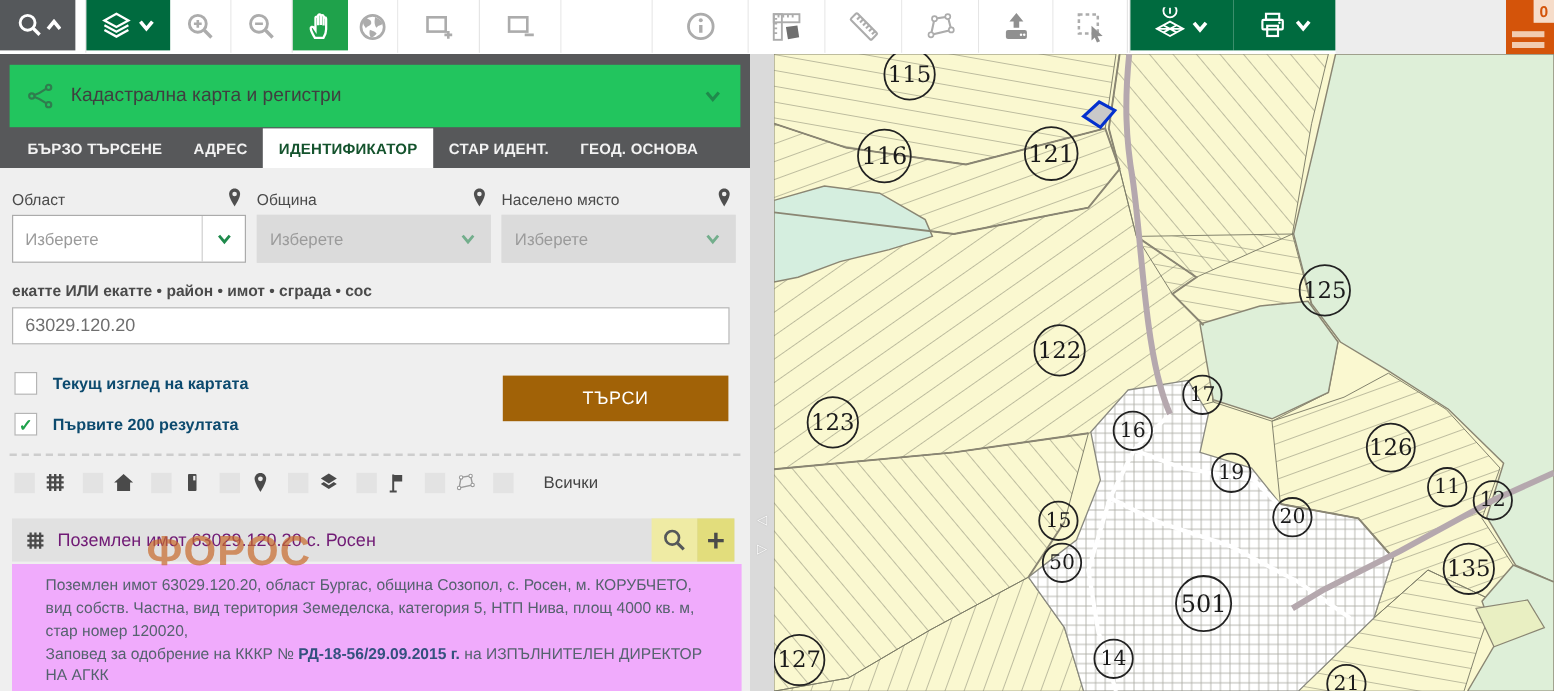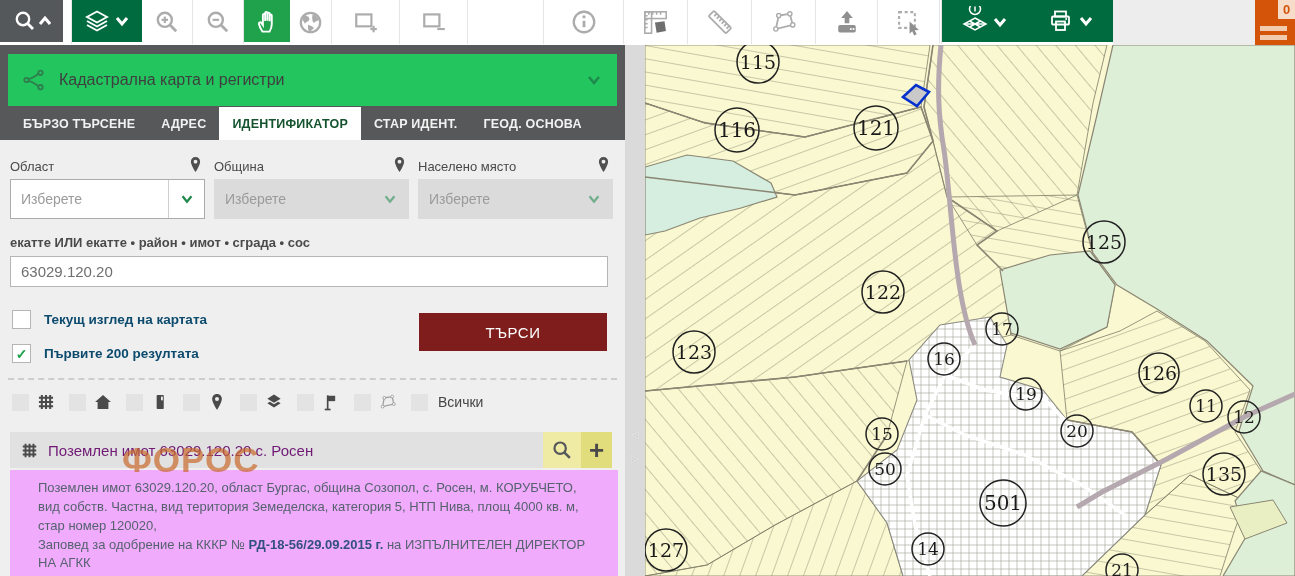--- a/index.html
+++ b/index.html
@@ -42,27 +42,27 @@
 .sel-box .chevz{width:36px;height:100%;display:flex;align-items:center;justify-content:center;border-left:1px solid #CFCFCF}
 .sel-box.disabled{background:#DBDBDB;border:1px solid #DBDBDB}
 .sel-box.disabled .chevz{border-left:none;opacity:.55}
 .ek-label{position:absolute;top:95px;left:10px;font-size:13px;font-weight:bold;color:#4A4A4A}
 .ek-input{position:absolute;top:116px;left:10px;right:17px;height:31px;border:1px solid #B5B5B5;
   background:#fff;padding:0 10px;font-size:15px;color:#6F6F6F;font-family:"Liberation Sans",sans-serif}
 .cb-row{position:absolute;left:12px;display:flex;align-items:center;cursor:pointer}
 .cb{width:19px;height:19px;background:#fff;border:1px solid #B5B5B5;display:flex;
   align-items:center;justify-content:center;font-size:14px;font-weight:bold;color:#1FA24B;flex:none}
 .cb-label{margin-left:13px;font-size:13.5px;font-weight:bold;color:#0c4a6e;white-space:nowrap}
-.search-btn{position:absolute;top:173px;right:18px;width:188px;height:38px;background:#7f1d1d;
+.search-btn{position:absolute;top:173px;right:18px;width:188px;height:38px;background:#a16207;
   color:#fff;font-size:15px;letter-spacing:.5px;display:flex;align-items:center;justify-content:center;cursor:pointer}
 .dashes{position:absolute;top:238px;left:8px;right:8px;border-top:2px dashed #CDCDCD}
 .filter-row{position:absolute;top:252px;left:12px;display:flex;align-items:center}
 .f-cb{width:17px;height:17px;background:#E3E3E3;margin-right:7px;flex:none;cursor:pointer}
 .f-ic{color:#4A4A4A;margin-right:13px;display:flex;flex:none}
-.f-all{font-size:14px;color:#454545;margin-left:3px}
+.f-all{font-size:14px;color:#454545;margin-left:18px}
 .result-row{position:absolute;top:292px;left:10px;right:13px;height:36px;background:#E1E1E1;
   display:flex;align-items:center}
 .r-ic{margin:0 9px 0 10px;color:#4A4A4A;display:flex}
 .r-text{flex:1;font-size:15px;color:#701a75;white-space:nowrap;overflow:hidden}
 .r-search{width:38px;height:36px;background:#EFEBA4;display:flex;align-items:center;justify-content:center;color:#55585A;cursor:pointer}
 .r-plus{width:31px;height:36px;background:#E2DD7C;color:#4A4A4A;font-size:26px;font-weight:bold;
   display:flex;align-items:center;justify-content:center;line-height:0;cursor:pointer}
 .yellow-box{position:absolute;top:330px;left:10px;right:7px;bottom:0;background:#f0abfc;
   padding:9px 28px;font-size:13px;color:#55626E;line-height:1.45;overflow:hidden}
 .yellow-box b{color:#33517E}

